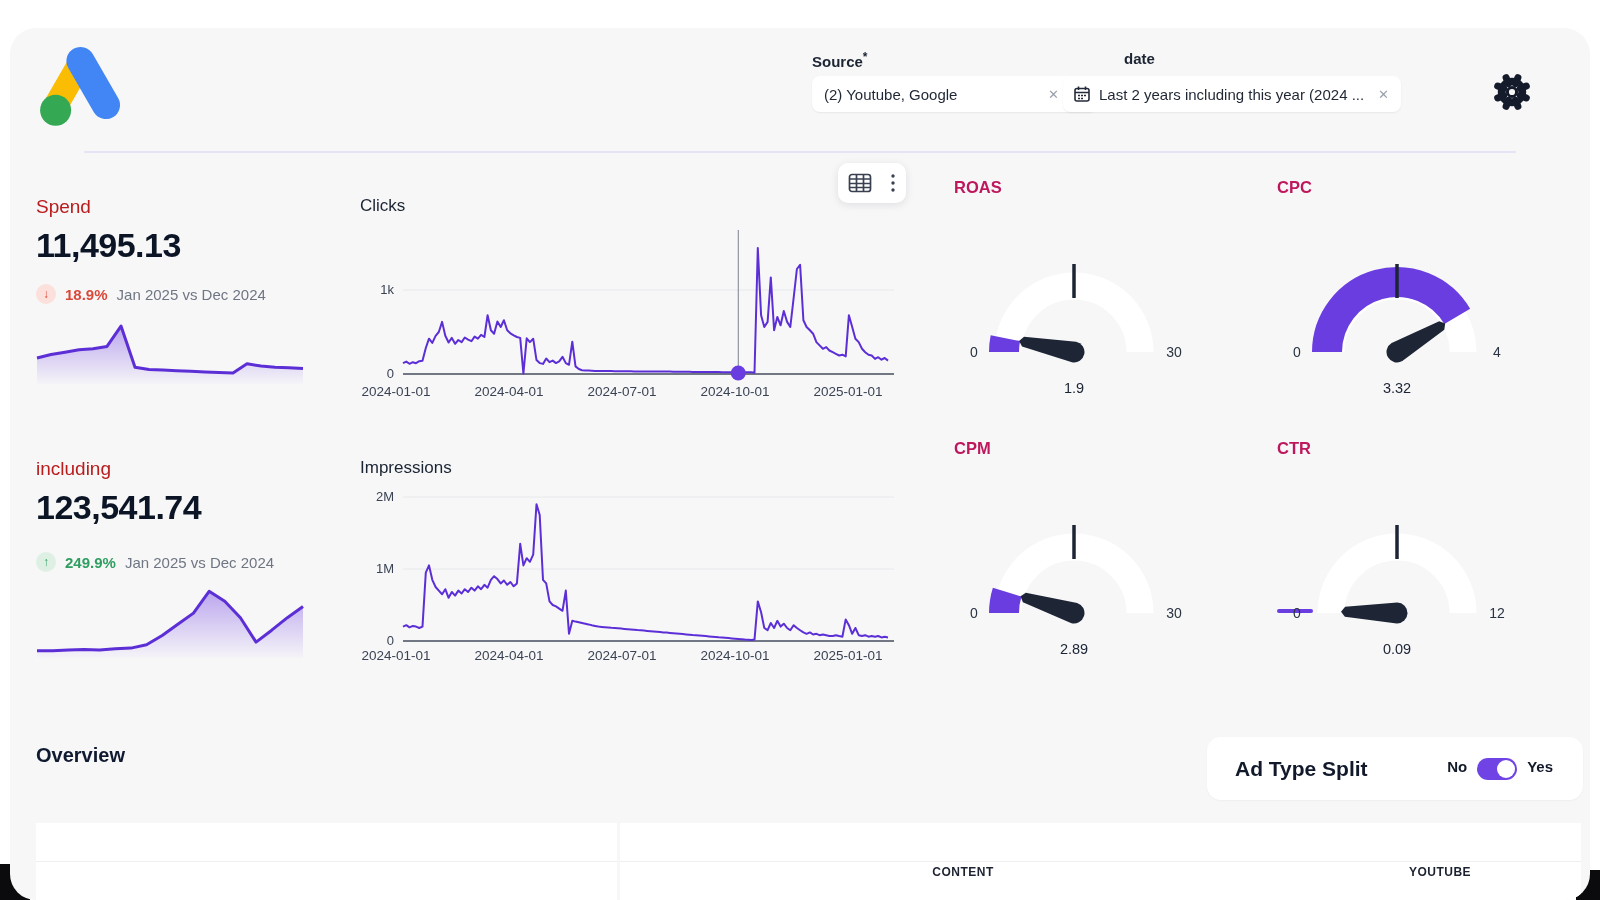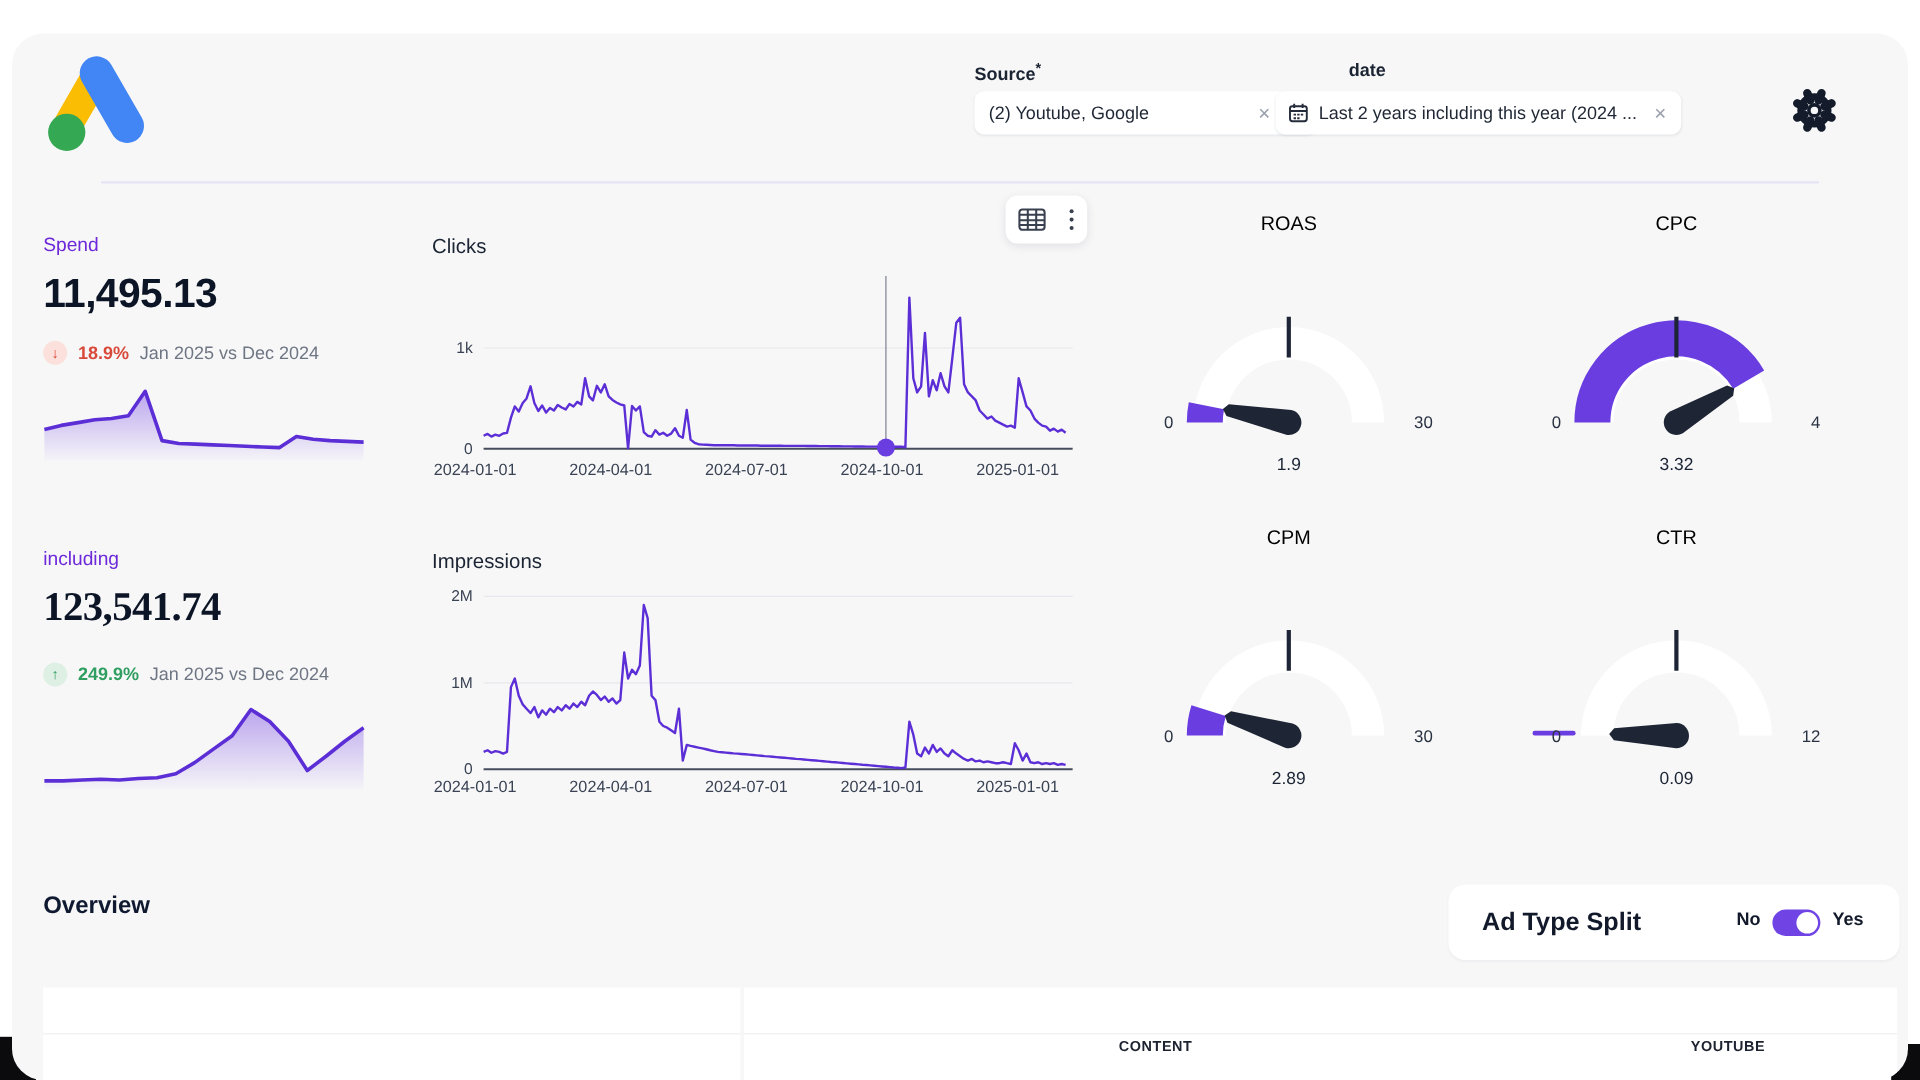--- a/index.html
+++ b/index.html
@@ -20,45 +20,45 @@
   .filter-label sup { font-size:12px; }
   .select-box { height:36px; background:#ffffff; border-radius:8px;
     box-shadow:0 1px 2px rgba(16,24,40,.07); display:flex; align-items:center;
     font-size:15px; color:#1f2734; }
   .x-glyph { color:#9aa1ad; font-size:13px; line-height:1; }
   .caret { width:0; height:0; border-left:5px solid transparent;
     border-right:5px solid transparent; border-top:6px solid #4a5260; }
   #header-divider { left:74px; top:123px; width:1432px; height:2px; background:#e6e3f5; border-radius:2px; }
 
   
-  .kpi-label { font-size:16px; color:#6d28d9; }
+  .kpi-label { font-size:19px; color:#b91c1c; }
   .kpi-value { font-size:34px; font-weight:700; color:#0c1526; letter-spacing:-.5px; }
   .badge-row { display:flex; align-items:center; gap:9px; }
   .delta-circle { width:20px; height:20px; border-radius:50%; display:flex;
     align-items:center; justify-content:center; font-size:12px; }
   .delta-pct { font-size:15px; font-weight:700; }
   .compare-txt { font-size:15px; color:#6f7683; }
 
   
   .chart-title { font-size:17px; color:#1b2433; }
   .ytick { position:absolute; width:44px; text-align:right; font-size:13px; color:#3a4354; }
   .xtick { position:absolute; transform:translateX(-50%); font-size:13.5px; color:#3a4354; white-space:nowrap; }
 
   
   #chart-toolbar { left:828px; top:135px; width:68px; height:40px; background:#fff;
     border-radius:10px; box-shadow:0 2px 8px rgba(15,23,42,.10);
     display:flex; align-items:center; justify-content:space-between; padding:0 10px; }
 
   
   .gauge { position:absolute; width:240px; height:230px; }
-  .gauge-title { position:absolute; top:0; width:100%; text-align:center;
-    font-size:16.5px; font-weight:400; color:#000000; }
+  .gauge-title { position:absolute; top:0; width:100%; text-align:left;
+    font-size:16.5px; font-weight:700; color:#be185d; }
   .gauge-min { position:absolute; left:0; top:166px; width:40px; text-align:center;
     font-size:14px; color:#2a3342; }
-  .gauge-max { position:absolute; left:200px; top:166px; width:40px; text-align:right;
+  .gauge-max { position:absolute; left:200px; top:166px; width:40px; text-align:center;
     font-size:14px; color:#2a3342; }
   .gauge-value { position:absolute; top:202px; width:100%; text-align:center;
     font-size:14.5px; color:#1b2433; }
 
   
   #overview-title { left:26px; top:716px; font-size:20px; font-weight:700; color:#0f1930; }
   #adtype-card { left:1197px; top:709px; width:376px; height:63px; background:#fff;
     border-radius:14px; display:flex; align-items:center; justify-content:space-between;
     padding:0 30px 0 28px; box-shadow:0 1px 2px rgba(16,24,40,.04); }
   #adtype-label { font-size:21px; font-weight:600; color:#12192a; }
@@ -151,21 +151,21 @@
             <stop offset="100%" stop-color="#8a63e6" stop-opacity="0.02"></stop>
           </linearGradient>
         </defs>
         <path d="M1,44.0 L15,40.5 L29,38.2 L43,35.8 L57,34.7 L71,32.4 L85,12.1 L99,53.2 L113,55.6 L127,56.1 L141,56.7 L155,57.3 L169,57.9 L183,58.5 L197,59.0 L211,49.8 L225,52.1 L239,53.2 L253,53.8 L267,54.4 L267,70 L1,70 Z" fill="url(#sg1)"></path>
         <path d="M1,44.0 L15,40.5 L29,38.2 L43,35.8 L57,34.7 L71,32.4 L85,12.1 L99,53.2 L113,55.6 L127,56.1 L141,56.7 L155,57.3 L169,57.9 L183,58.5 L197,59.0 L211,49.8 L225,52.1 L239,53.2 L253,53.8 L267,54.4" fill="none" stroke="#5c2fd6" stroke-width="3" stroke-linejoin="round"></path>
       </svg>
   </div>
 
   <div class="abs" style="left:26px; top:430px; width:280px; height:210px;">
     <div class="kpi-label">including</div>
-    <div class="abs kpi-value" style="top:30px;font-family:Liberation Serif, serif;">123,541.74</div>
+    <div class="abs kpi-value" style="top:30px;">123,541.74</div>
     <div class="abs badge-row" style="top:94px;">
       <span class="delta-circle" style="background:#def0e4; color:#2f9e60;">↑</span>
       <span class="delta-pct" style="color:#2f9e60;">249.9%</span>
       <span class="compare-txt">Jan 2025 vs Dec 2024</span>
     </div>
     <svg class="abs" id="prevenue-spark" style="top:122px;" width="268" height="78">
         <defs>
           <linearGradient id="sg2" x1="0" y1="0" x2="0" y2="1">
             <stop offset="0%" stop-color="#8a63e6" stop-opacity="0.55"></stop>
             <stop offset="100%" stop-color="#8a63e6" stop-opacity="0.02"></stop>

